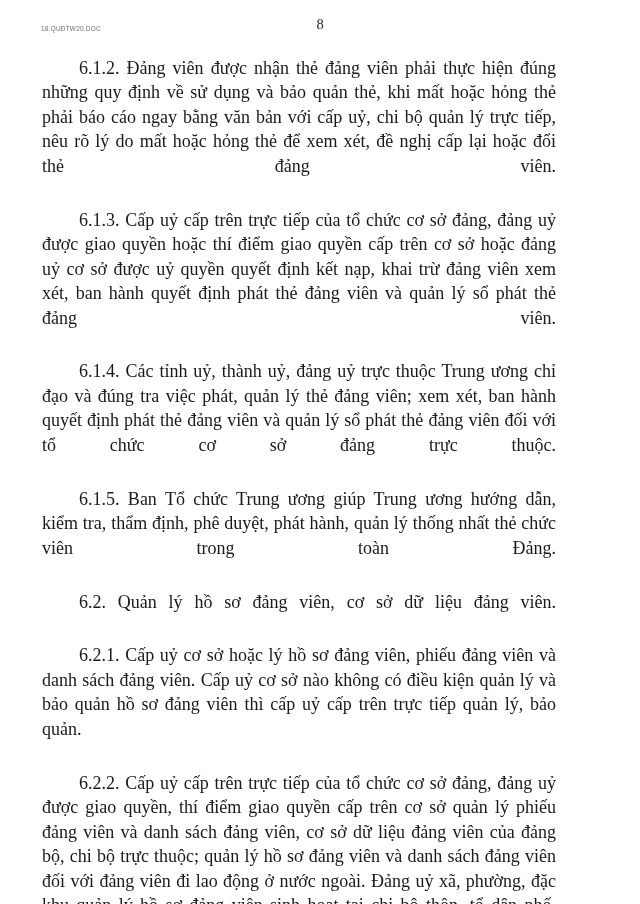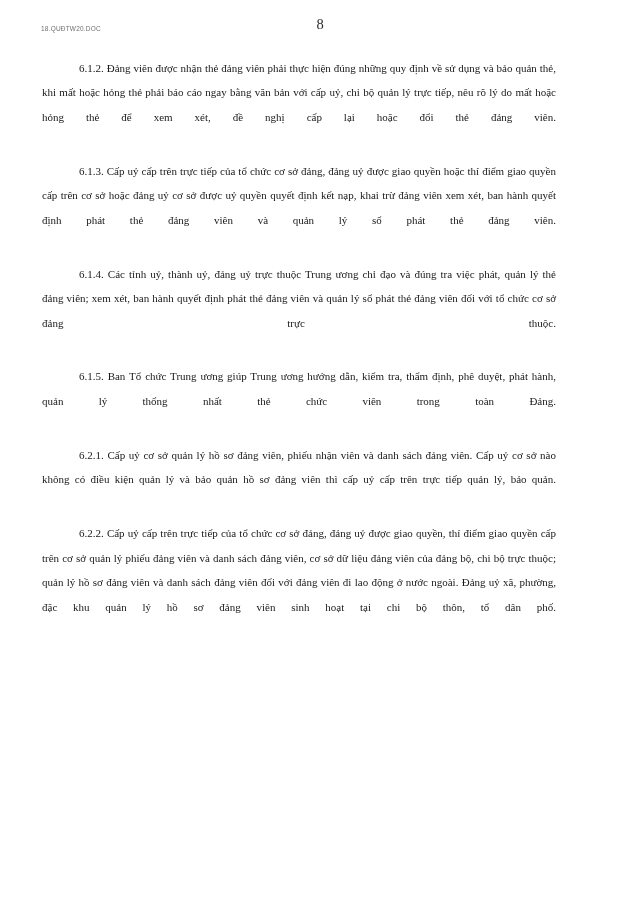--- a/index.html
+++ b/index.html
@@ -59,21 +59,21 @@
     position: absolute;
     left: 42px;
     top: 56px;
     width: 514px;
   }
   p.para {
     margin: 0 0 0 0;
     padding: 0;
     text-indent: 37px;
     text-align: justify;
-    font-size: 11px;
+    font-size: 18px;
     line-height: 24.45px;
     color: #191919;
     word-spacing: 0.2px;
     hyphens: none;
   }
   p.para + p.para {
     margin-top: 5px;
   }
   
   p.para::after {
@@ -90,18 +90,19 @@
   <div class="running-head">
     <div class="doc-code">18.QUĐTW20.DOC</div>
     <div class="page-number">8</div>
   </div>
 
   <div class="body-block">
     <p class="para">6.1.2. Đảng viên được nhận thẻ đảng viên phải thực hiện đúng những quy định về sử dụng và bảo quản thẻ, khi mất hoặc hỏng thẻ phải báo cáo ngay bằng văn bản với cấp uỷ, chi bộ quản lý trực tiếp, nêu rõ lý do mất hoặc hỏng thẻ để xem xét, đề nghị cấp lại hoặc đổi thẻ đảng viên.</p>
     <p class="para">6.1.3. Cấp uỷ cấp trên trực tiếp của tổ chức cơ sở đảng, đảng uỷ được giao quyền hoặc thí điểm giao quyền cấp trên cơ sở hoặc đảng uỷ cơ sở được uỷ quyền quyết định kết nạp, khai trừ đảng viên xem xét, ban hành quyết định phát thẻ đảng viên và quản lý sổ phát thẻ đảng viên.</p>
     <p class="para">6.1.4. Các tỉnh uỷ, thành uỷ, đảng uỷ trực thuộc Trung ương chỉ đạo và đúng tra việc phát, quản lý thẻ đảng viên; xem xét, ban hành quyết định phát thẻ đảng viên và quản lý sổ phát thẻ đảng viên đối với tổ chức cơ sở đảng trực thuộc.</p>
     <p class="para">6.1.5. Ban Tổ chức Trung ương giúp Trung ương hướng dẫn, kiểm tra, thẩm định, phê duyệt, phát hành, quản lý thống nhất thẻ chức viên trong toàn Đảng.</p>
-    <p class="para">6.2.1. Cấp uỷ cơ sở quản lý hồ sơ đảng viên, phiếu nhận viên và danh sách đảng viên. Cấp uỷ cơ sở nào không có điều kiện quản lý và bảo quản hồ sơ đảng viên thì cấp uỷ cấp trên trực tiếp quản lý, bảo quản.</p>
+    <p class="para">6.2. Quản lý hồ sơ đảng viên, cơ sở dữ liệu đảng viên.</p>
+    <p class="para">6.2.1. Cấp uỷ cơ sở hoặc lý hồ sơ đảng viên, phiếu đảng viên và danh sách đảng viên. Cấp uỷ cơ sở nào không có điều kiện quản lý và bảo quản hồ sơ đảng viên thì cấp uỷ cấp trên trực tiếp quản lý, bảo quản.</p>
     <p class="para">6.2.2. Cấp uỷ cấp trên trực tiếp của tổ chức cơ sở đảng, đảng uỷ được giao quyền, thí điểm giao quyền cấp trên cơ sở quản lý phiếu đảng viên và danh sách đảng viên, cơ sở dữ liệu đảng viên của đảng bộ, chi bộ trực thuộc; quản lý hồ sơ đảng viên và danh sách đảng viên đối với đảng viên đi lao động ở nước ngoài. Đảng uỷ xã, phường, đặc khu quản lý hồ sơ đảng viên sinh hoạt tại chi bộ thôn, tổ dân phố.</p>
 
   </div>
 
 </div>
 
 </body></html>

